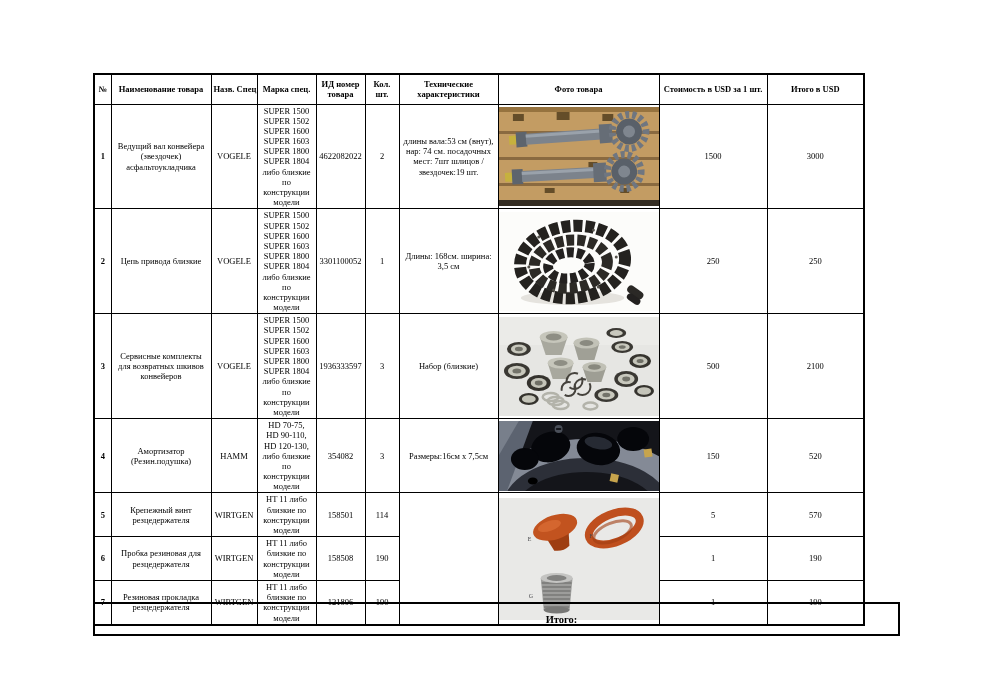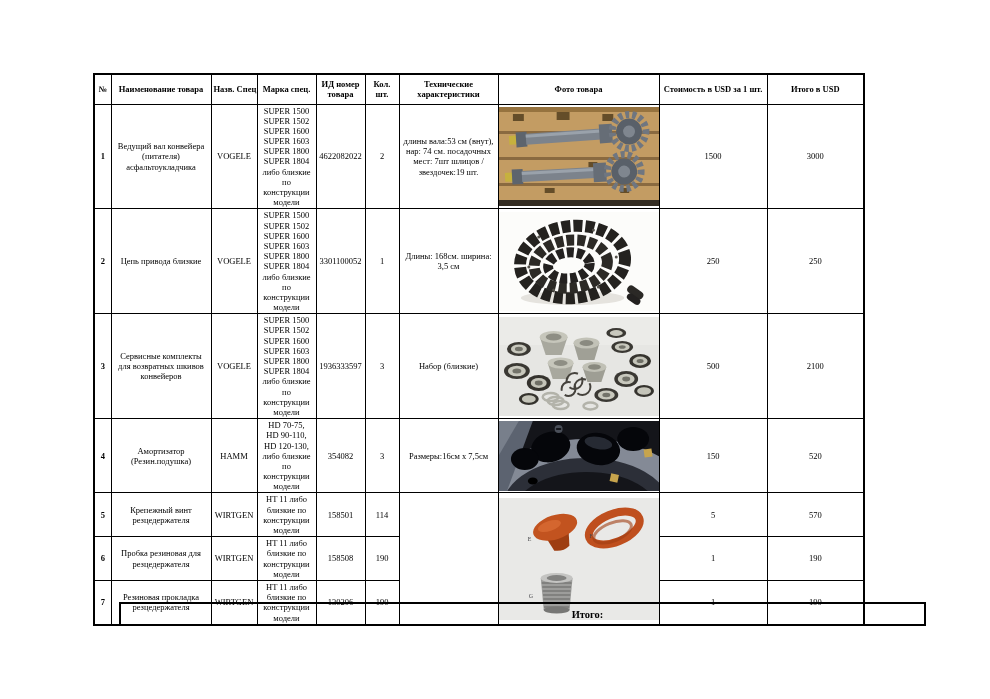--- a/index.html
+++ b/index.html
@@ -17,22 +17,22 @@
     text-align:center; vertical-align:middle;
     padding:1px 2px; font-size:8.5px; line-height:1.2;
     overflow:hidden; word-wrap:break-word;
   }
   table.main th { font-weight:bold; font-size:8.5px; }
   .nowrap { white-space:nowrap; }
   .prewrap { white-space:pre-line; }
   .photo-cell { padding:0 !important; }
   .photo-cell svg { display:block; }
   table.summary {
-    position:absolute; left:93px; top:602px; width:770px; height:24px;
-    border-collapse:collapse; table-layout:fixed;margin-left:26px;
+    position:absolute; left:93px; top:602px; width:770px; height:34px;
+    border-collapse:collapse; table-layout:fixed;
   }
   table.summary td {
     border:2px solid #000; font-weight:bold; text-align:center;
     vertical-align:middle; padding:0; overflow:hidden;
   }
   table.summary td.label { font-size:10.5px; padding-left:130px; }
   table.summary td.value { font-size:9px; }
   .svg-label { font-family:"Liberation Serif", serif; }
 </style>
 </head>
@@ -63,21 +63,21 @@
       <th>ИД номер товара</th>
       <th>Кол. шт.</th>
       <th>Технические характеристики</th>
       <th>Фото товара</th>
       <th class="nowrap">Стоимость в USD за 1 шт.</th>
       <th>Итого в USD</th>
     </tr>
 
     <tr style="height:99px">
       <td style="font-weight:bold">1</td>
-      <td>Ведущий вал конвейера (питателя) асфальтоукладчика</td>
+      <td>Ведущий вал конвейера (звездочек) асфальтоукладчика</td>
       <td>VOGELE</td>
       <td class="prewrap">SUPER 1500
 SUPER 1502
 SUPER 1600
 SUPER 1603
 SUPER 1800
 SUPER 1804
 либо близкие по конструкции модели</td>
       <td>4622082022</td>
       <td>2</td>
@@ -335,21 +335,21 @@
       <td>190</td>
       <td>1</td>
       <td>190</td>
     </tr>
 
     <tr style="height:41px">
       <td style="font-weight:bold">7</td>
       <td>Резиновая прокладка резцедержателя</td>
       <td>WIRTGEN</td>
       <td>HT 11 либо близкие по конструкции модели</td>
-      <td>130206</td>
+      <td>121806</td>
       <td>190</td>
       <td>1</td>
       <td>190</td>
     </tr>
   </tbody>
     </table>
 
   <table class="summary">
     <tbody>
         <tr>

